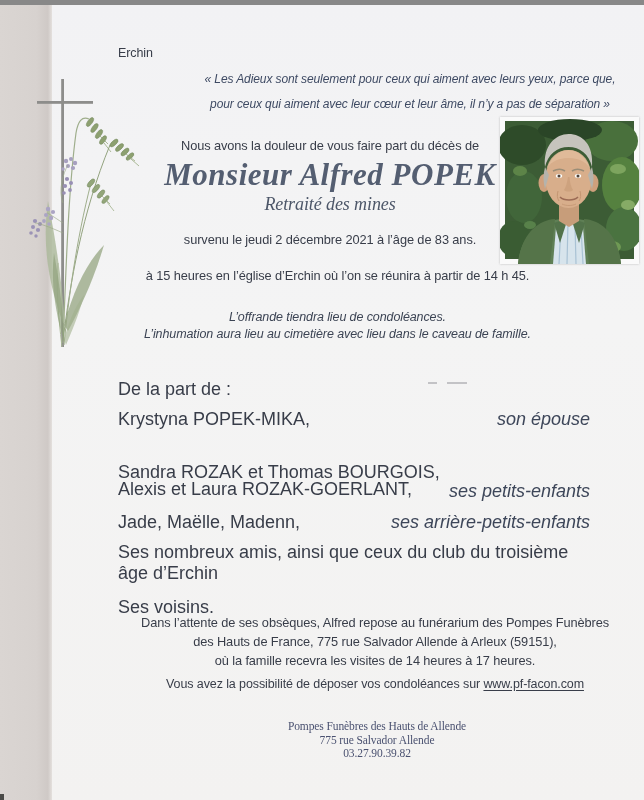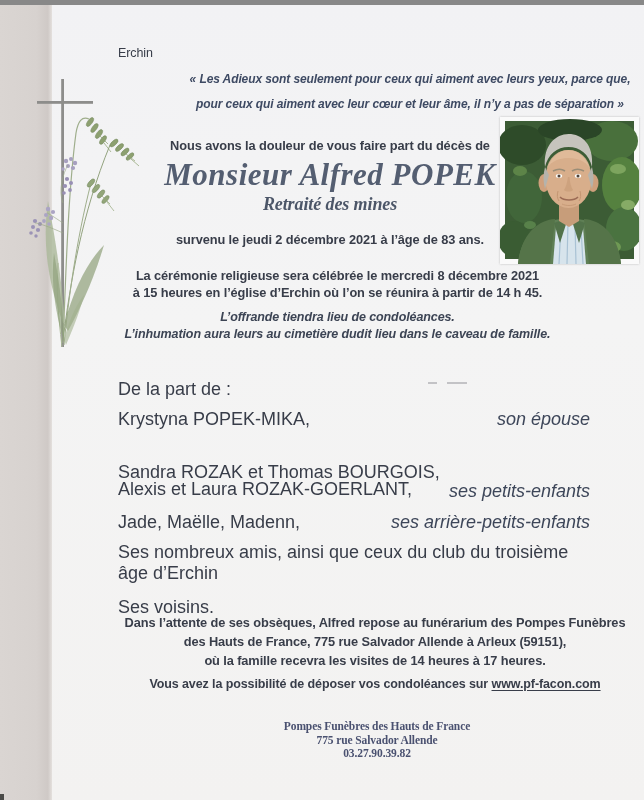--- a/index.html
+++ b/index.html
@@ -9,21 +9,21 @@
     background:linear-gradient(180deg,#f2f2f4 0%,#f4f4f4 40%,#f3f2f1 100%);
     overflow:hidden; color:#383d49;
   }
   .left-strip{
     position:absolute; left:0; top:0; width:52px; height:795px;
     background:linear-gradient(90deg,#dad5d2 0%,#d7d2cf 70%,#cfc9c6 92%,#e4e0dd 100%);
   }
   .bottom-edge{position:absolute; left:0; bottom:1px; width:456px; height:2px; background:#b7b3af; opacity:.8;}
   .corner-mark{position:absolute; left:0; bottom:3px; width:4px; height:8px; background:#4a4a48;}
   .txt{position:absolute; letter-spacing:-0.1px;}
-  .center{text-align:center;font-weight:bold;}
+  .center{text-align:center;}
   .erchin{left:118px; top:41px; font-size:12.5px;}
   .quote{left:175px; top:62px; width:470px; font-size:12px; font-style:italic; color:#3e4a63; line-height:25px;}
   .intro{left:80px; top:133px; width:500px; font-size:12.8px;}
   .deceased-name{
     left:60px; top:152px; width:540px; margin:0; font-weight:600;
     font-family:"Liberation Serif", serif; font-style:italic;
     font-size:31px; color:#545e71; letter-spacing:.5px;
   }
   .deceased-title{left:60px; top:189px; width:540px; font-family:"Liberation Serif", serif; font-style:italic; font-size:18px; color:#4c5668;}
   .death-line{left:80px; top:227px; width:500px; font-size:12.8px;}
@@ -185,27 +185,26 @@
       <path d="M62 87 C 66 89, 72 89, 76 87" stroke="#c39672" stroke-width=".8" fill="none"></path>
     </svg>
   </figure>
 
   <div class="txt intro center">Nous avons la douleur de vous faire part du décès de</div>
   <h1 class="txt deceased-name center">Monsieur Alfred POPEK</h1>
   <div class="txt deceased-title center">Retraité des mines</div>
   <div class="txt death-line center">survenu le jeudi 2 décembre 2021 à l’âge de 83 ans.</div>
 
   <div class="txt ceremony center">
-    <div>La cérémonie religieuse sera célébrée le mercredi 8 décembre 2021</div>
     <div>à 15 heures en l’église d’Erchin où l’on se réunira à partir de 14 h 45.</div>
   </div>
 
   <div class="txt offering center">
     <div>L’offrande tiendra lieu de condoléances.</div>
-    <div>L’inhumation aura leurs au cimetière dudit lieu dans le caveau de famille.</div>
+    <div>L’inhumation aura lieu au cimetière avec lieu dans le caveau de famille.</div>
   </div>
 
   <div class="fam" style="top:374px;">De la part de :</div>
   <div class="smudge s1"></div>
   <div class="smudge s2"></div>
 
   <div class="fam" style="top:404px;">
     <span class="nm">Krystyna POPEK-MIKA,</span>
     <span class="rel">son épouse</span>
   </div>
@@ -230,20 +229,20 @@
     <div>des Hauts de France, 775 rue Salvador Allende à Arleux (59151),</div>
     <div>où la famille recevra les visites de 14 heures à 17 heures.</div>
   </div>
 
   <div class="txt condolences center">
     <span>Vous avez la possibilité de déposer vos condoléances sur</span>
     <span class="url">www.pf-facon.com</span>
   </div>
 
   <div class="txt footer center">
-    <div>Pompes Funèbres des Hauts de France</div>
+    <div>Pompes Funèbres des Hauts de Allende</div>
     <div>775 rue Salvador Allende</div>
     <div>03.27.90.39.82</div>
   </div>
 
   <div class="bottom-edge"></div>
   <div class="corner-mark"></div>
 </div>
 
 </body></html>

